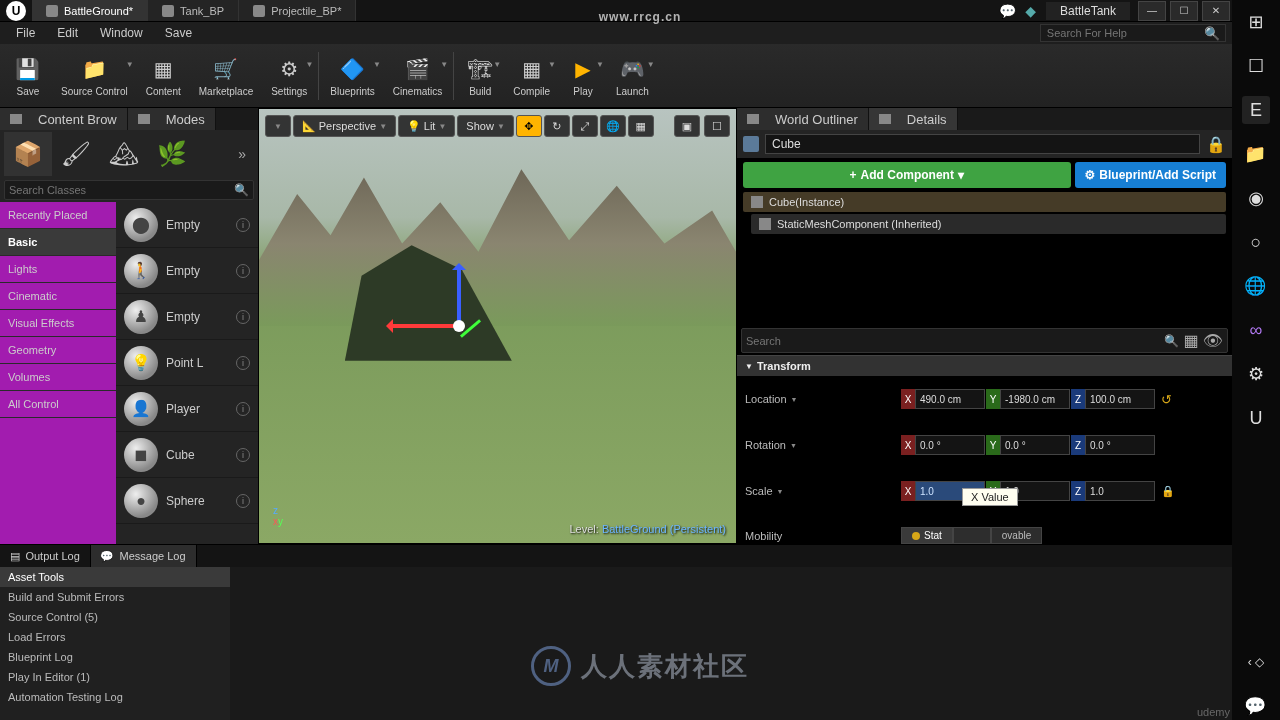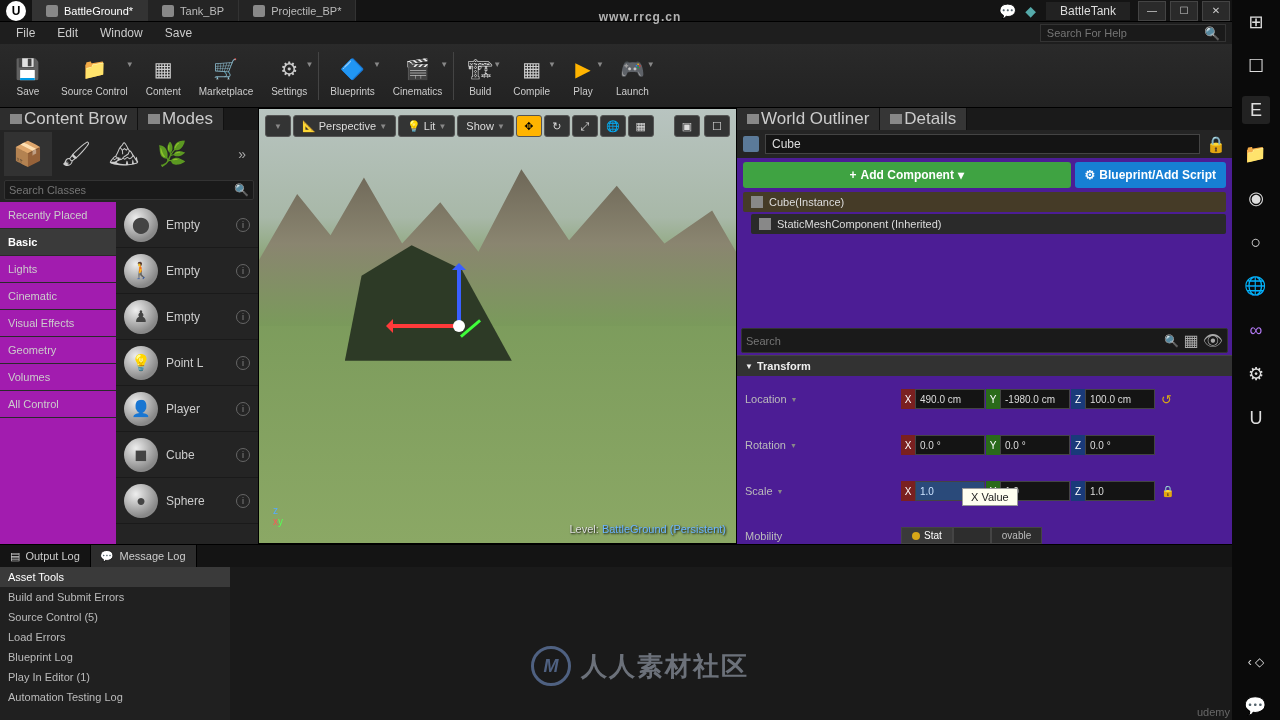--- a/index.html
+++ b/index.html
@@ -23,21 +23,21 @@
 .search-help .mag { font-size: 13px; color: #aaa; }
 .toolbar { height: 64px; background: linear-gradient(#2a2a2a, #222); display: flex; align-items: center; padding: 0 4px; border-bottom: 1px solid #000; }
 .tb-btn { display: flex; flex-direction: column; align-items: center; justify-content: center; padding: 3px 8px; margin: 0 1px; font-size: 10px; color: #ccc; min-width: 46px; height: 60px; gap: 2px; position: relative; }
 .tb-btn .tb-icon { width: 30px; height: 30px; display: flex; align-items: center; justify-content: center; font-size: 20px; }
 .tb-btn.play .tb-icon { color: #ffb400; }
 .tb-btn .drop { position: absolute; right: 2px; top: 14px; font-size: 8px; color: #888; }
 .tb-sep { width: 1px; height: 48px; background: #444; margin: 0 2px; }
 .work-area { flex: 1; display: flex; min-height: 0; }
 .left-panel { width: 258px; display: flex; flex-direction: column; background: #242424; }
 .panel-tabs { height: 22px; background: #1a1a1a; display: flex; }
-.panel-tab { display: flex; align-items: center; gap: 2px; padding: 0 10px; font-size: 17px; color: #ccc; background: #2d2d2d; border-right: 1px solid #111; }
+.panel-tab { display: flex; align-items: center; gap: 16px; padding: 0 10px; font-size: 13px; color: #ccc; background: #2d2d2d; border-right: 1px solid #111; }
 .panel-tab .pt-icon { width: 12px; height: 10px; background: #888; }
 .modes-icons { height: 48px; background: #242424; display: flex; align-items: center; padding: 2px 4px; }
 .mode-btn { width: 48px; height: 44px; display: flex; align-items: center; justify-content: center; font-size: 24px; }
 .mode-btn.active { background: #323232; }
 .modes-icons .chev { margin-left: auto; padding: 0 8px; font-size: 14px; color: #aaa; }
 .search-box { display: flex; align-items: center; background: #1a1a1a; margin: 2px 4px; border: 1px solid #333; padding: 2px 4px; border-radius: 2px; }
 .search-box input { flex: 1; background: transparent; border: none; color: #999; font-size: 11px; outline: none; }
 .search-box .mag { font-size: 12px; color: #aaa; }
 .modes-body { flex: 1; display: flex; overflow: hidden; }
 .cat-list { width: 116px; background: #a21caf; overflow-y: auto; }
@@ -61,21 +61,21 @@
 .gizmo { position: absolute; top: 50%; left: 42%; }
 .gizmo .axis-z { position: absolute; width: 4px; height: 60px; background: #3a5fff; left: -2px; top: -60px; }
 .gizmo .axis-z::after { content: ""; position: absolute; top: -10px; left: -5px; border: 7px solid transparent; border-bottom-color: #3a5fff; }
 .gizmo .axis-x { position: absolute; width: 70px; height: 4px; background: #ff3a3a; left: -70px; top: -2px; }
 .gizmo .axis-x::after { content: ""; position: absolute; left: -10px; top: -5px; border: 7px solid transparent; border-right-color: #ff3a3a; }
 .gizmo .axis-y { position: absolute; width: 3px; height: 25px; background: #3fff3a; left: 10px; top: -10px; transform: rotate(50deg); }
 .gizmo .origin { position: absolute; width: 12px; height: 12px; background: #fff; border-radius: 50%; left: -6px; top: -6px; }
 .vp-axis-small { position: absolute; bottom: 16px; left: 14px; font-size: 10px; color: #fff; }
 .vp-level { position: absolute; bottom: 8px; right: 10px; font-size: 11px; color: #ddd; text-shadow: 1px 1px 2px #000; }
 .vp-level b { color: #6ab3ff; font-weight: normal; }
-.right-panel { width: 495px; display: flex; flex-direction: column; background: #4c1d95; }
+.right-panel { width: 495px; display: flex; flex-direction: column; background: #000000; }
 .detail-header { display: flex; align-items: center; gap: 6px; padding: 4px 6px; background: #242424; }
 .detail-header .dh-icon { width: 16px; height: 16px; background: #5b7a99; border-radius: 2px; }
 .detail-header input { flex: 1; background: #141414; border: 1px solid #444; color: #ddd; font-size: 12px; padding: 2px 6px; outline: none; }
 .add-row { display: flex; gap: 4px; padding: 4px 6px; }
 .btn-green { flex: 1; background: #3fa342; color: #fff; font-size: 12px; font-weight: bold; padding: 6px 10px; border-radius: 3px; display: flex; align-items: center; justify-content: center; gap: 4px; }
 .btn-blue { background: #177fd4; color: #fff; font-size: 12px; font-weight: bold; padding: 6px 10px; border-radius: 3px; display: flex; align-items: center; gap: 4px; }
 .comp-row { background: #453b27; padding: 4px 8px; font-size: 11px; color: #ddd; display: flex; align-items: center; gap: 6px; margin: 0 6px 2px 6px; border-radius: 2px; }
 .comp-row.child { background: #2a2a2a; margin-left: 14px; }
 .comp-row .ci { width: 12px; height: 12px; background: #888; }
 .details-scroll { flex: 1; overflow: hidden; margin-top: 90px; }

